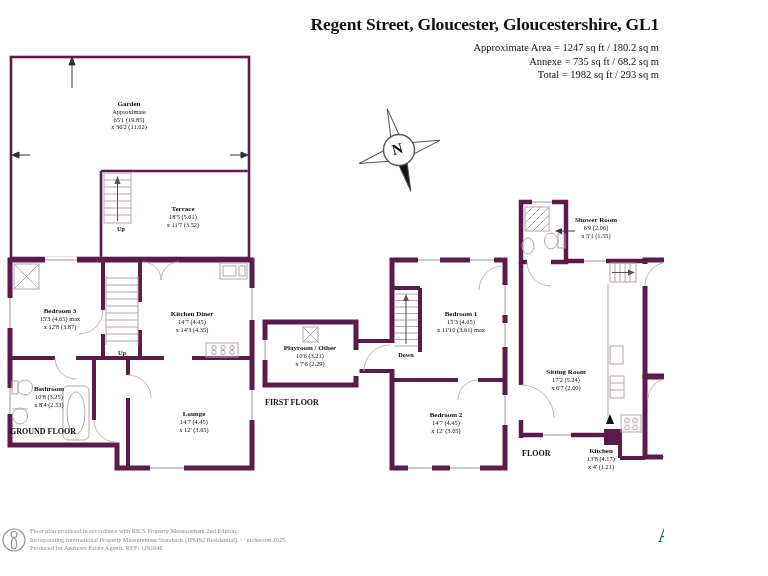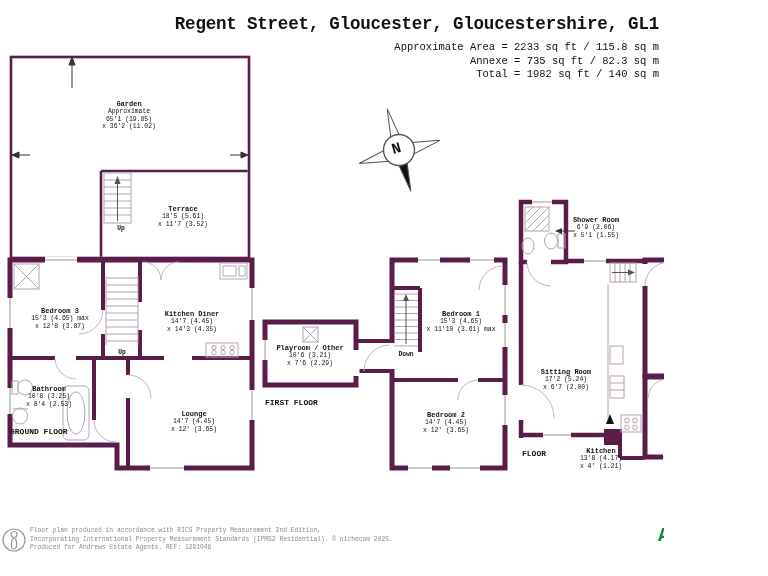--- a/index.html
+++ b/index.html
@@ -1,17 +1,17 @@
 <!DOCTYPE html>
 <html><head>
 <meta charset="utf-8">
 <style>
   html,body{margin:0;padding:0;background:#fff;}
   .stage{position:relative;width:664px;height:576px;background:#fff;
-         font-family:Liberation Mono, monospace;overflow:hidden;}
+         font-family:Liberation Serif, serif;overflow:hidden;}
   .plan-svg{position:absolute;left:0;top:0;}
 
   
   .header{position:absolute;right:5px;top:14px;text-align:right;color:#111;}
   .title{font-size:17.5px;font-weight:bold;line-height:21px;letter-spacing:-0.2px;}
   .areas{margin-top:6px;font-size:10.5px;line-height:13.5px;color:#111;}
   .disclaimer{margin-top:3px;font-size:7.8px;color:#222;}
 
   
   .rl{position:absolute;text-align:center;transform:translateX(-50%);
@@ -251,23 +251,23 @@
     <g stroke="#999" stroke-width="1.2" fill="none">
       <circle cx="14" cy="540" r="11"></circle>
       <circle cx="14" cy="534.5" r="3"></circle>
       <path d="M14 538 C10.5 539 10.5 549 14 549 C17.5 549 17.5 539 14 538 Z"></path>
     </g>
   </svg>
 
   <div class="header">
     <div class="title">Regent Street, Gloucester, Gloucestershire, GL1</div>
     <div class="areas">
-      <div>Approximate Area = 2233 sq ft / 115.8 sq m</div>
-      <div>Annexe = 735 sq ft / 82.3 sq m</div>
-      <div>Total = 1982 sq ft / 140 sq m</div>
+      <div>Approximate Area = 1247 sq ft / 180.2 sq m</div>
+      <div>Annexe = 735 sq ft / 68.2 sq m</div>
+      <div>Total = 1982 sq ft / 293 sq m</div>
     </div>
   </div>
 
   <div class="rl" style="left:129px;top:100px;">
     <b>Garden</b>
     <span>Approximate</span>
     <span>65'1 (19.85)</span>
     <span>x 36'2 (11.02)</span>
   </div>
   <div class="rl" style="left:183px;top:205px;">

